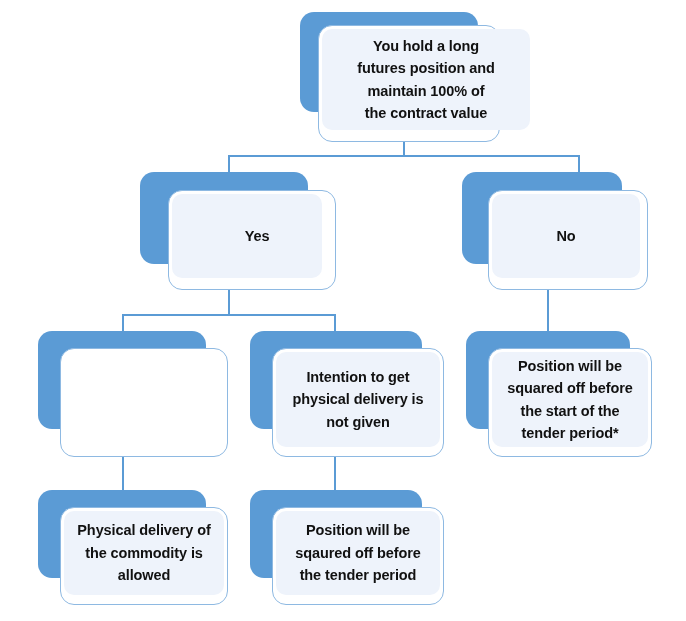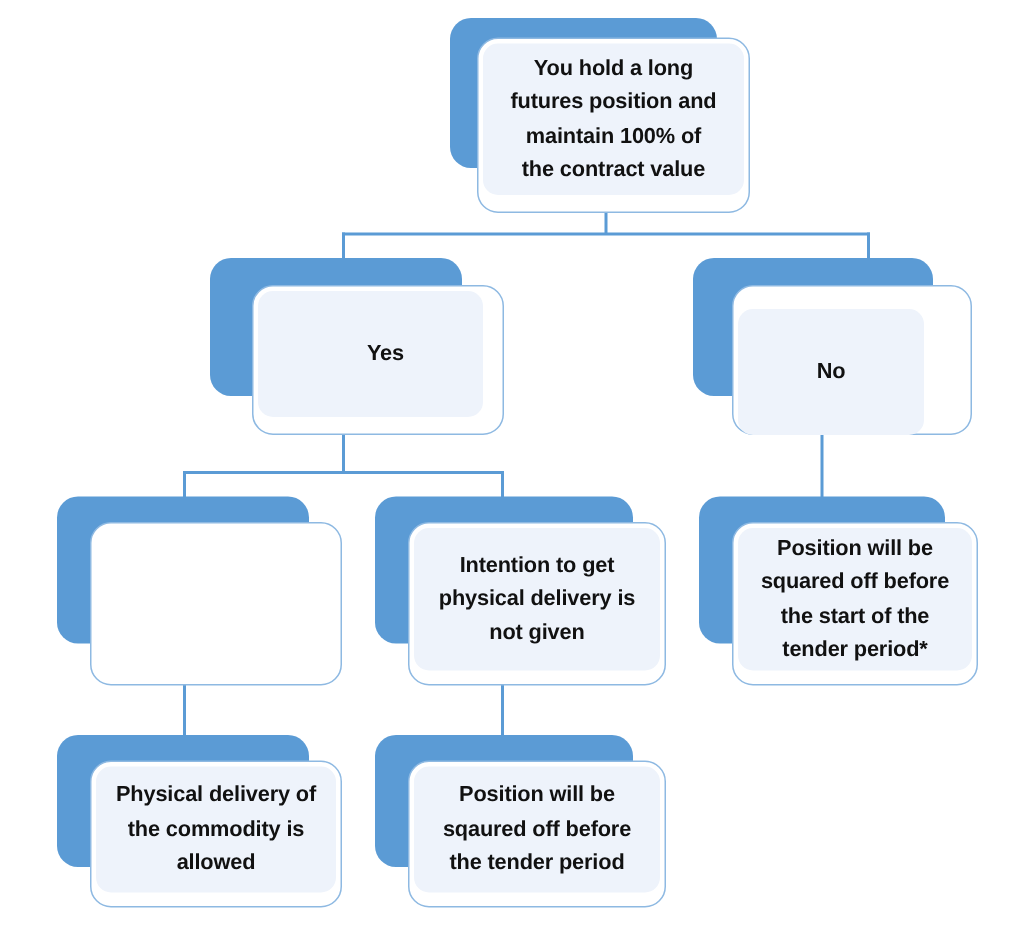--- a/index.html
+++ b/index.html
@@ -82,40 +82,40 @@
 
   <div class="line v" style="left:547px; top:288px; height:50px;"></div>
 
   <div class="line v" style="left:122px; top:455px; height:35px;"></div>
 
   <div class="line v" style="left:334px; top:455px; height:35px;"></div>
 
   <div class="node" style="left:300px; top:12px; width:200px; height:130px;">
     <div class="shadow" style="width:178px; height:100px;"></div>
     <div class="card" style="left:18px; top:13px; width:182px; height:117px;"></div>
-    <div class="fill" style="left:22px; top:17px; width:174px; height:101px;">
+    <div class="fill" style="left:22px; top:17px; width:208px; height:101px;">
       <span class="label">You hold a long
 futures position and
 maintain 100% of
 the contract value</span>
     </div>
   </div>
 
   <div class="node" style="left:140px; top:172px; width:196px; height:118px;">
     <div class="shadow" style="width:168px; height:92px;"></div>
     <div class="card" style="left:28px; top:18px; width:168px; height:100px;"></div>
     <div class="fill" style="left:32px; top:22px; width:150px; height:84px;padding-left:20px;">
       <span class="label">Yes</span>
     </div>
   </div>
 
   <div class="node" style="left:462px; top:172px; width:186px; height:118px;">
     <div class="shadow" style="width:160px; height:92px;"></div>
     <div class="card" style="left:26px; top:18px; width:160px; height:100px;"></div>
-    <div class="fill" style="left:30px; top:34px; width:124px; height:84px;align-items:center;">
+    <div class="fill" style="left:30px; top:22px; width:148px; height:84px;align-items:center;">
       <span class="label">No</span>
     </div>
   </div>
 
   <div class="node" style="left:38px; top:331px; width:190px; height:126px;">
     <div class="shadow" style="width:168px; height:98px;"></div>
     <div class="card" style="left:22px; top:17px; width:168px; height:109px;"></div>
   </div>
 
   <div class="node" style="left:250px; top:331px; width:194px; height:102px;">

